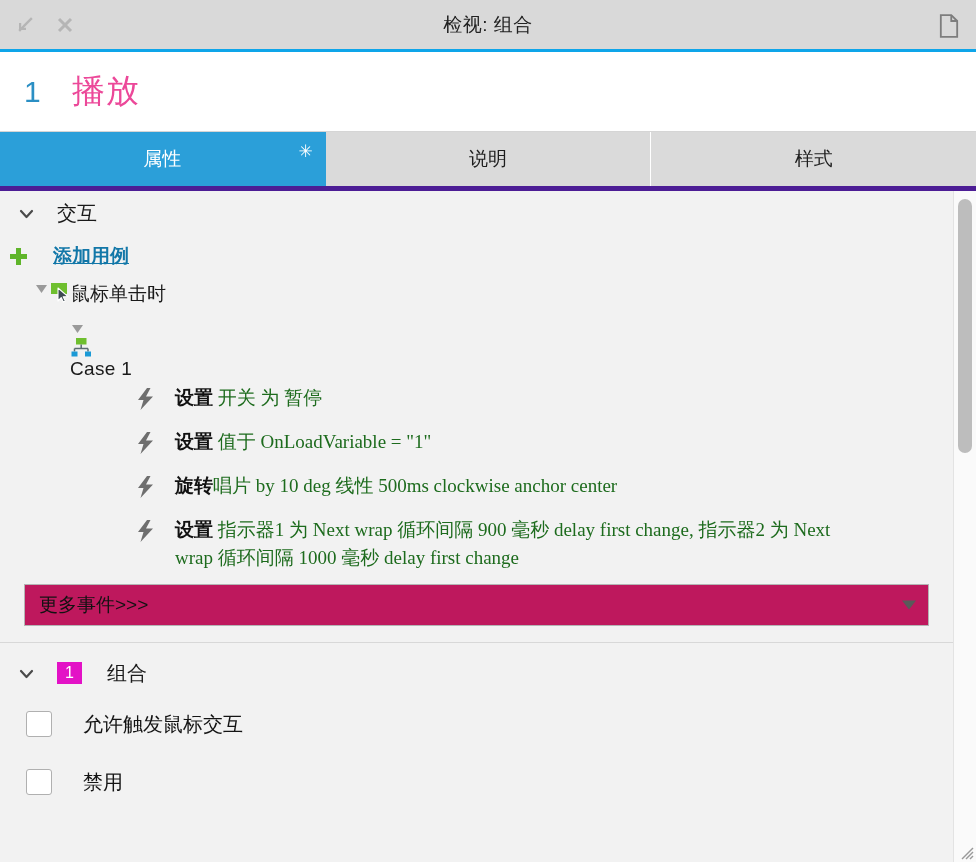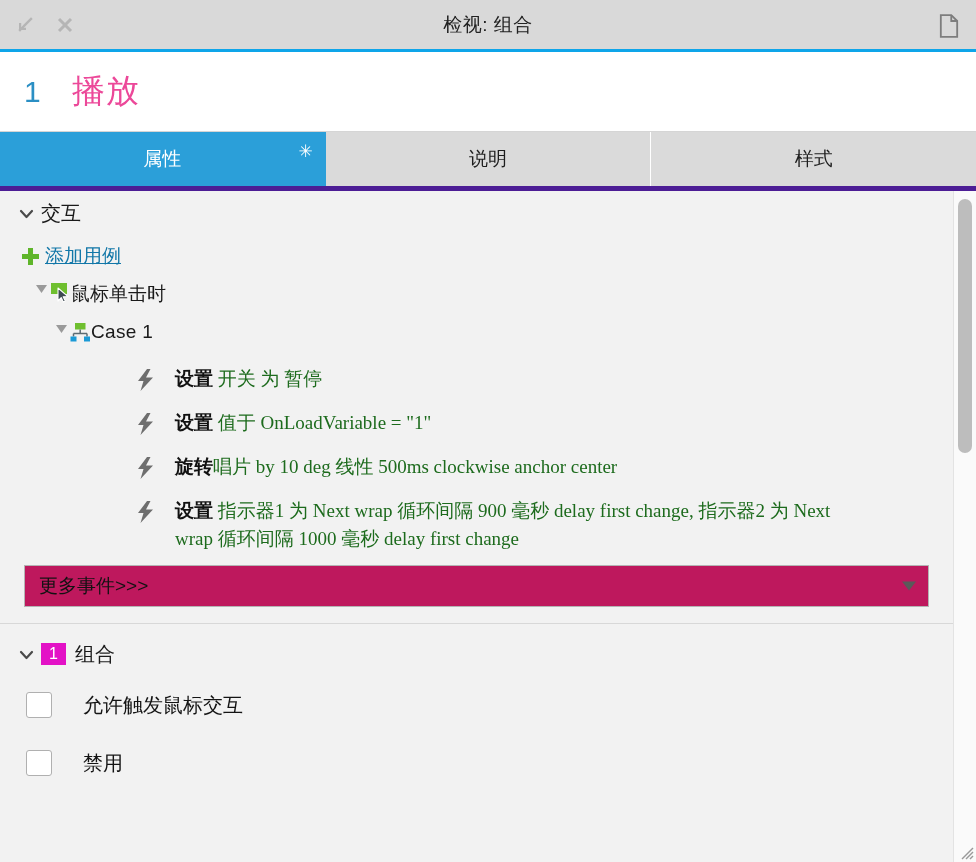--- a/index.html
+++ b/index.html
@@ -140,21 +140,21 @@
   .section-interactions {
     border-bottom: 1px solid #d8d8d8;
     padding-bottom: 10px;
   }
 
   .sect-head {
     display: flex;
     align-items: center;
     height: 44px;
     padding-left: 18px;
-    gap: 6px;
+    gap: 22px;
   }
   .sect-head .chev {
     width: 17px;
     height: 17px;
     display: block;
   }
   .sect-head .sect-label {
     font-size: 20px;
     color: #1a1a1a;
   }
@@ -167,23 +167,24 @@
     height: 22px;
     min-width: 15px;
     padding: 0 5px;
     text-align: center;
     margin-right: 3px;
   }
 
   .add-case-row {
     display: flex;
     align-items: center;
-    gap: 4px;
-    padding-left: 20px;
+    gap: 24px;
+    padding-left: 8px;
     height: 42px;
+    font-weight: bold;
   }
   .plus-icon {
     width: 21px;
     height: 21px;
     display: block;
   }
   .add-case-link {
     font-size: 19px;
     color: #1277a8;
     text-decoration: underline;
@@ -192,21 +193,21 @@
 
   
   .tree { padding-top: 4px; }
 
   .tree-row {
     display: flex;
     align-items: flex-start;
     min-height: 40px;
   }
   .tree-row.event  { padding-left: 34px; }
-  .tree-row.case   { padding-left: 54px; }
+  .tree-row.case   { padding-left: 70px; flex-direction: column; }
 
   .tri {
     width: 15px;
     height: 15px;
     display: block;
     flex: 0 0 auto;
   }
   .node-icon {
     width: 22px;
     height: 22px;

